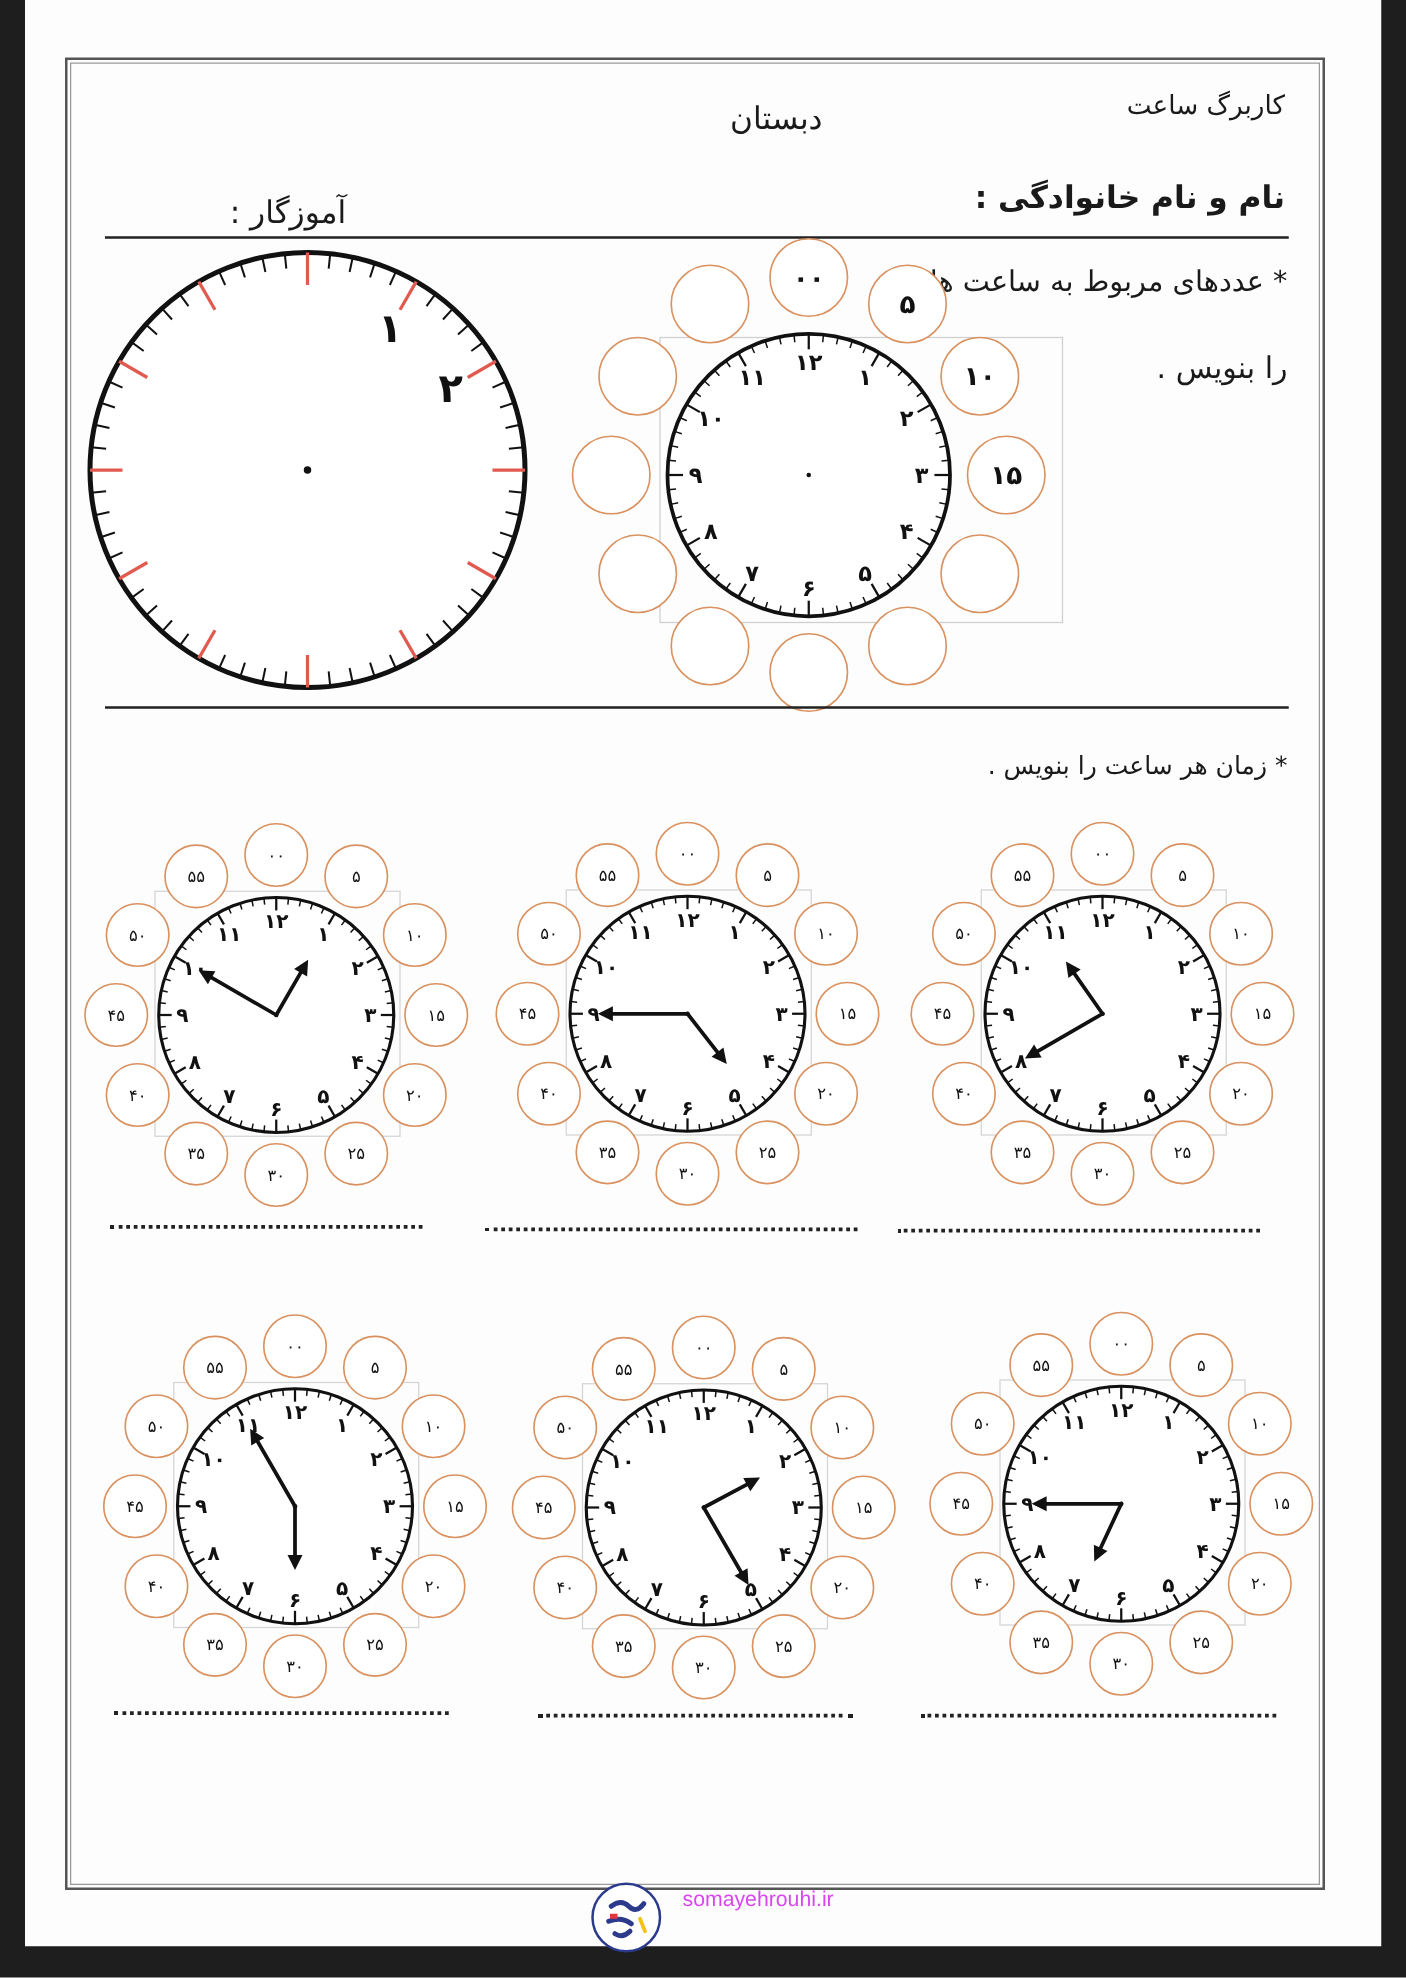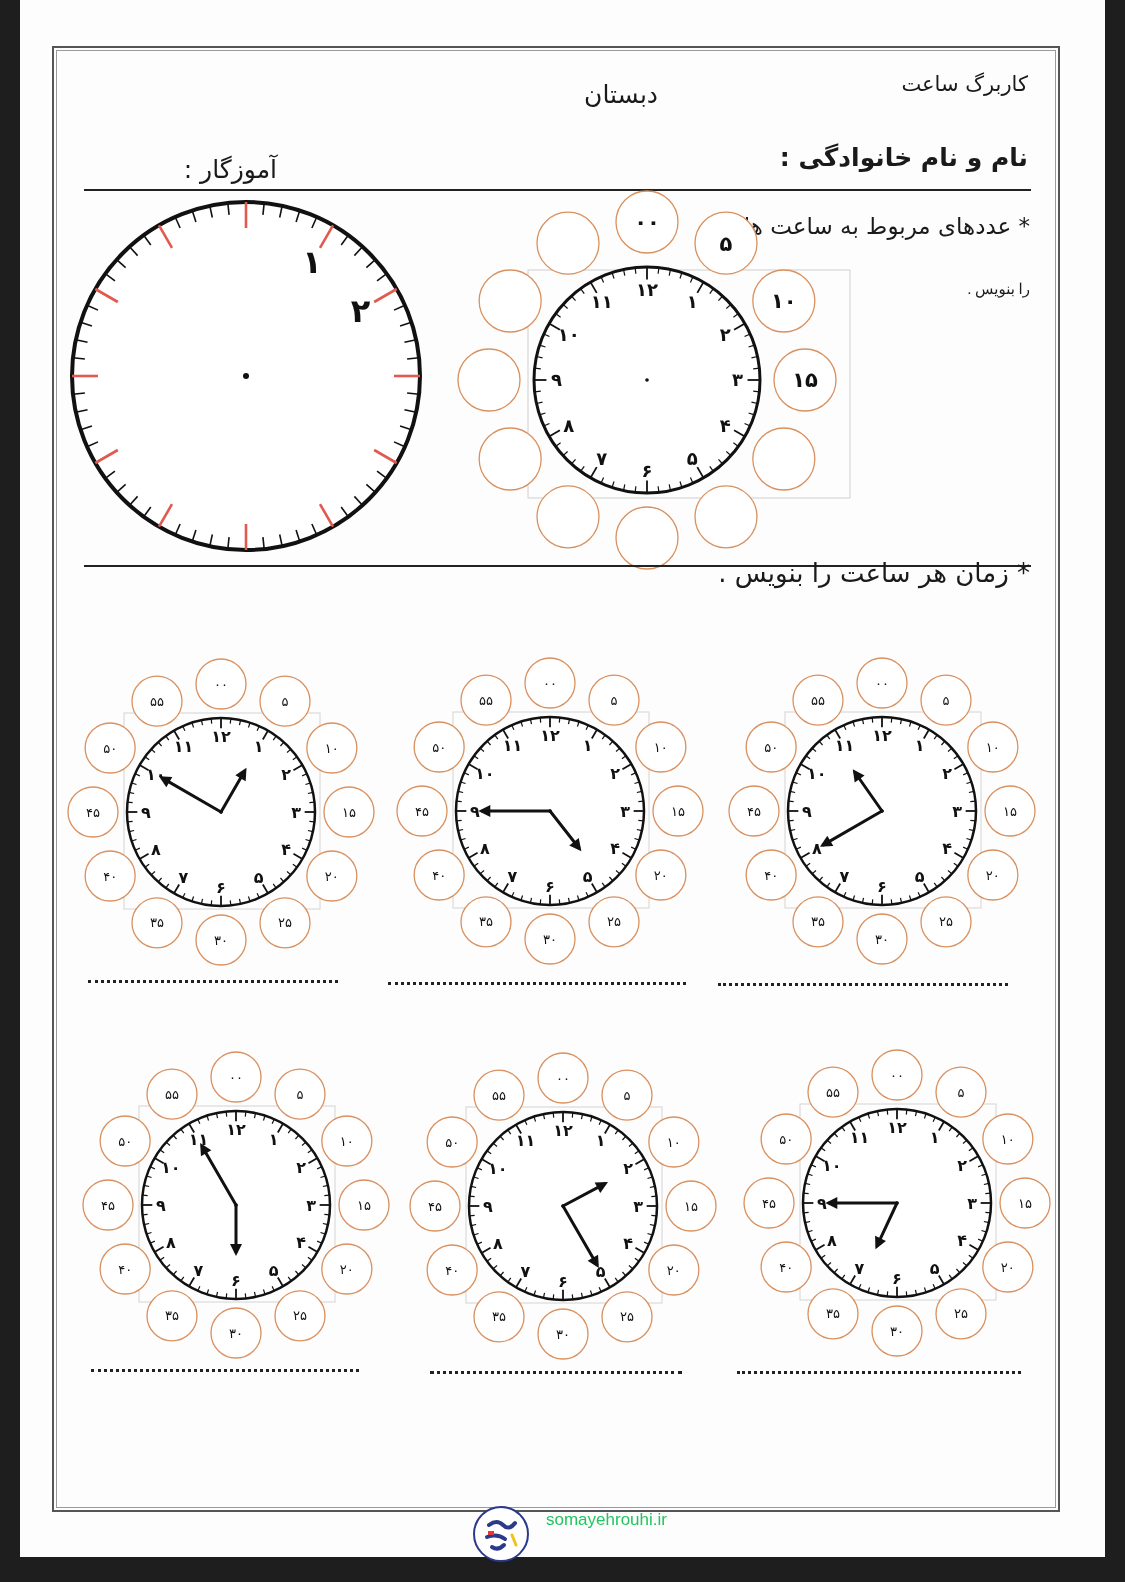--- a/index.html
+++ b/index.html
@@ -4,37 +4,37 @@
 <style>
   html,body{margin:0;padding:0;}
   body{width:1125px;height:1582px;background:#1e1e1e;position:relative;overflow:hidden;font-family:"DejaVu Sans",sans-serif;}
   .page{position:absolute;left:20px;top:0;width:1085px;height:1557px;background:#fdfdfd;}
   .frame-outer{position:absolute;left:52px;top:46px;width:1008px;height:1466px;border:2px solid #555;box-sizing:border-box;}
   .frame-inner{position:absolute;left:56px;top:50px;width:1000px;height:1458px;border:1.5px solid #9a9a9a;box-sizing:border-box;}
   .txt{position:absolute;direction:rtl;color:#1a1a1a;white-space:nowrap;font-family:"DejaVu Sans",sans-serif;}
   .hr{position:absolute;height:1.5px;background:#222;}
   svg{position:absolute;overflow:visible;}
   .dots{position:absolute;height:0;border-top:3px dotted #222;}
-  .footer-text{position:absolute;left:546px;top:1510px;font-size:17px;color:#22c55e;font-family:"Liberation Sans",sans-serif;}
+  .footer-text{position:absolute;left:546px;top:1510px;font-size:17px;color:#d946ef;font-family:"Liberation Sans",sans-serif;}
 </style>
 </head>
 <body>
 
 <div class="page"></div>
 <div class="frame-outer"></div>
 <div class="frame-inner"></div>
 
 <div class="txt" style="right:97px;top:72px;font-size:21px;">کاربرگ ساعت</div>
 <div class="txt" style="right:467px;top:80px;font-size:25px;">دبستان</div>
 <div class="txt" style="right:97px;top:143px;font-size:25px;font-weight:bold;">نام و نام خانوادگی :</div>
 <div class="txt" style="right:848px;top:143px;font-size:25px;margin-top:12px;">آموزگار :</div>
 <div class="hr" style="left:84px;top:189px;width:947px;"></div>
 
 <div class="txt" style="right:95px;top:213px;font-size:23px;">* عددهای مربوط به ساعت ها</div>
-<div class="txt" style="right:95px;top:280px;font-size:15px;font-family:Liberation Serif, serif;">را بنویس .</div>
+<div class="txt" style="right:95px;top:280px;font-size:24px;">را بنویس .</div>
 
 <svg width="360" height="360" style="left:66px;top:196px;" viewBox="0 0 360 360" id="bigclock">
     <circle cx="180" cy="180" r="174" fill="#fff" stroke="#111111" stroke-width="4"></circle>
     <line x1="180" y1="6" x2="180" y2="32" stroke="#e05a4f" stroke-width="2.6"></line>
     <line x1="198.1879526085717" y1="6.953190205920436" x2="196.93361104935985" y2="18.887452950339735" stroke="#111111" stroke-width="1.6"></line>
     <line x1="216.17663420229013" y1="9.802317472317839" x2="213.68169391247704" y2="21.540088681123507" stroke="#111111" stroke-width="1.6"></line>
     <line x1="233.76895702124085" y1="14.516166164643295" x2="230.06075308874148" y2="25.92884436018514" stroke="#111111" stroke-width="1.6"></line>
     <line x1="250.77217589518924" y1="21.043090370187457" x2="245.89133617827963" y2="32.00563586189867" stroke="#111111" stroke-width="1.6"></line>
     <line x1="267" y1="29.31157974150767" x2="254" y2="51.828240239903096" stroke="#e05a4f" stroke-width="2.6"></line>
     <line x1="282.27463389889033" y1="39.23104297875915" x2="275.22121087138066" y2="48.93924691125852" stroke="#111111" stroke-width="1.6"></line>
@@ -209,21 +209,21 @@
     <text x="151.8" y="274.5886965021133" text-anchor="middle" font-size="18" font-weight="bold" fill="#111111" font-family="DejaVu Sans, sans-serif">۷</text>
     <text x="118.71130349788673" y="241.5" text-anchor="middle" font-size="18" font-weight="bold" fill="#111111" font-family="DejaVu Sans, sans-serif">۸</text>
     <text x="106.6" y="196.3" text-anchor="middle" font-size="18" font-weight="bold" fill="#111111" font-family="DejaVu Sans, sans-serif">۹</text>
     <text x="118.71130349788675" y="151.1" text-anchor="middle" font-size="18" font-weight="bold" fill="#111111" font-family="DejaVu Sans, sans-serif">۱۰</text>
     <text x="151.79999999999995" y="118.01130349788676" text-anchor="middle" font-size="18" font-weight="bold" fill="#111111" font-family="DejaVu Sans, sans-serif">۱۱</text>
     <circle cx="197" cy="190" r="1.8" fill="#111111"></circle>
   </svg>
 
 <div class="hr" style="left:84px;top:565px;width:947px;"></div>
 
-<div class="txt" style="right:95px;top:558px;font-size:26px;">* زمان هر ساعت را بنویس .</div>
+<div class="txt" style="right:95px;top:600px;font-size:20px;">* زمان هر ساعت را بنویس .</div>
 
 <svg width="320" height="330" style="left:720px;top:640px;" class="mclock">
     <rect x="65" y="72" width="196" height="196" fill="none" stroke="#d4d4d4" stroke-width="1"></rect>
     <g>
       <circle cx="162" cy="43" r="25" fill="#fff" stroke="#d9915f" stroke-width="1.3"></circle>
       <text x="162" y="47.55" text-anchor="middle" font-size="13" fill="#111111" font-family="DejaVu Sans, sans-serif">۰۰</text>
     </g>
     <g>
       <circle cx="226" cy="60.14874831559186" r="25" fill="#fff" stroke="#d9915f" stroke-width="1.3"></circle>
       <text x="226" y="64.69874831559186" text-anchor="middle" font-size="13" fill="#111111" font-family="DejaVu Sans, sans-serif">۵</text>

